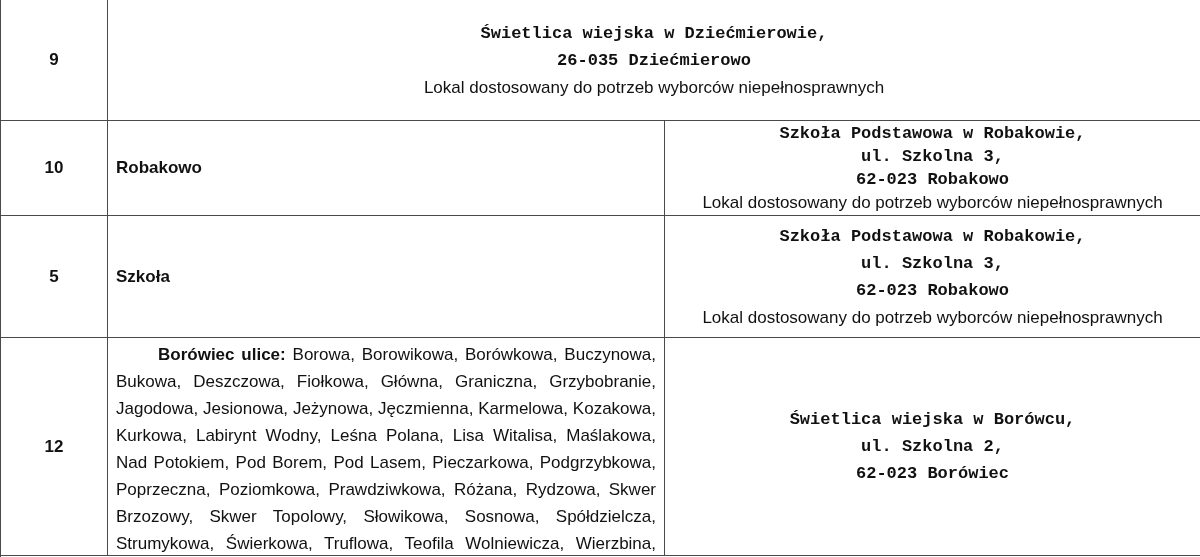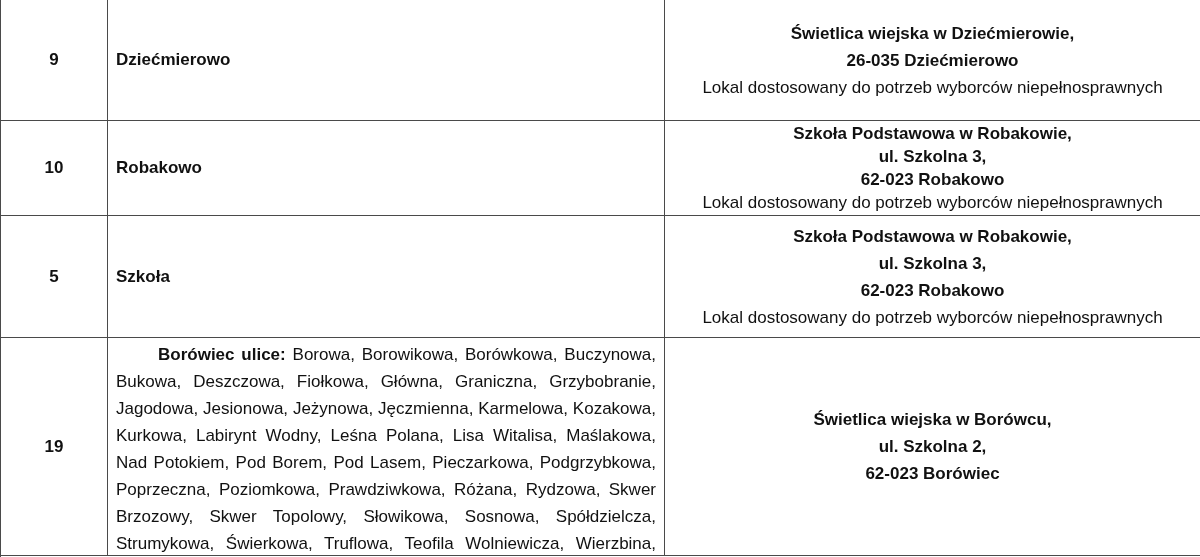--- a/index.html
+++ b/index.html
@@ -67,35 +67,32 @@
     display: flex;
     flex-direction: column;
     align-items: center;
     justify-content: center;
     text-align: center;
     font-size: 17px;
     line-height: 27px;
     padding: 0 6px;
   }
   .row-10 .c-loc { line-height: 23px; }
-  .loc-line { font-weight: bold; width: 100%; }
+  .loc-line { font-weight: bold; width: 100%; font-family: Liberation Mono, monospace; }
   .note { font-weight: normal; width: 100%; }
 </style>
 </head>
 <body>
 
 <div class="page">
   <div class="table">
 
     <div class="row row-9">
       <div class="cell c-num">
         <span>9</span>
-      </div>
-      <div class="cell c-area">
-        <span class="area-name">Dziećmierowo</span>
       </div>
       <div class="cell c-loc">
         <div class="loc-line">Świetlica wiejska w Dziećmierowie,</div>
         <div class="loc-line">26-035 Dziećmierowo</div>
         <div class="note">Lokal dostosowany do potrzeb wyborców niepełnosprawnych</div>
       </div>
     </div>
 
     <div class="row row-10">
       <div class="cell c-num">
@@ -122,21 +119,21 @@
       <div class="cell c-loc">
         <div class="loc-line">Szkoła Podstawowa w Robakowie,</div>
         <div class="loc-line">ul. Szkolna 3,</div>
         <div class="loc-line">62-023 Robakowo</div>
         <div class="note">Lokal dostosowany do potrzeb wyborców niepełnosprawnych</div>
       </div>
     </div>
 
     <div class="row row-12">
       <div class="cell c-num">
-        <span>19</span>
+        <span>12</span>
       </div>
       <div class="cell c-area streets">
         <div class="street-paragraph"><span class="street-lead">Borówiec ulice:</span><span> Borowa, Borowikowa, Borówkowa, Buczynowa, Bukowa, Deszczowa, Fiołkowa, Główna, Graniczna, Grzybobranie, Jagodowa, Jesionowa, Jeżynowa, Jęczmienna, Karmelowa, Kozakowa, Kurkowa, Labirynt Wodny, Leśna Polana, Lisa Witalisa, Maślakowa, Nad Potokiem, Pod Borem, Pod Lasem, Pieczarkowa, Podgrzybkowa, Poprzeczna, Poziomkowa, Prawdziwkowa, Różana, Rydzowa, Skwer Brzozowy, Skwer Topolowy, Słowikowa, Sosnowa, Spółdzielcza, Strumykowa, Świerkowa, Truflowa, Teofila Wolniewicza, Wierzbina, Wrzosowa, Zapomniana, Żurawinowa.</span></div>
       </div>
       <div class="cell c-loc">
         <div class="loc-line">Świetlica wiejska w Borówcu,</div>
         <div class="loc-line">ul. Szkolna 2,</div>
         <div class="loc-line">62-023 Borówiec</div>
       </div>
     </div>

